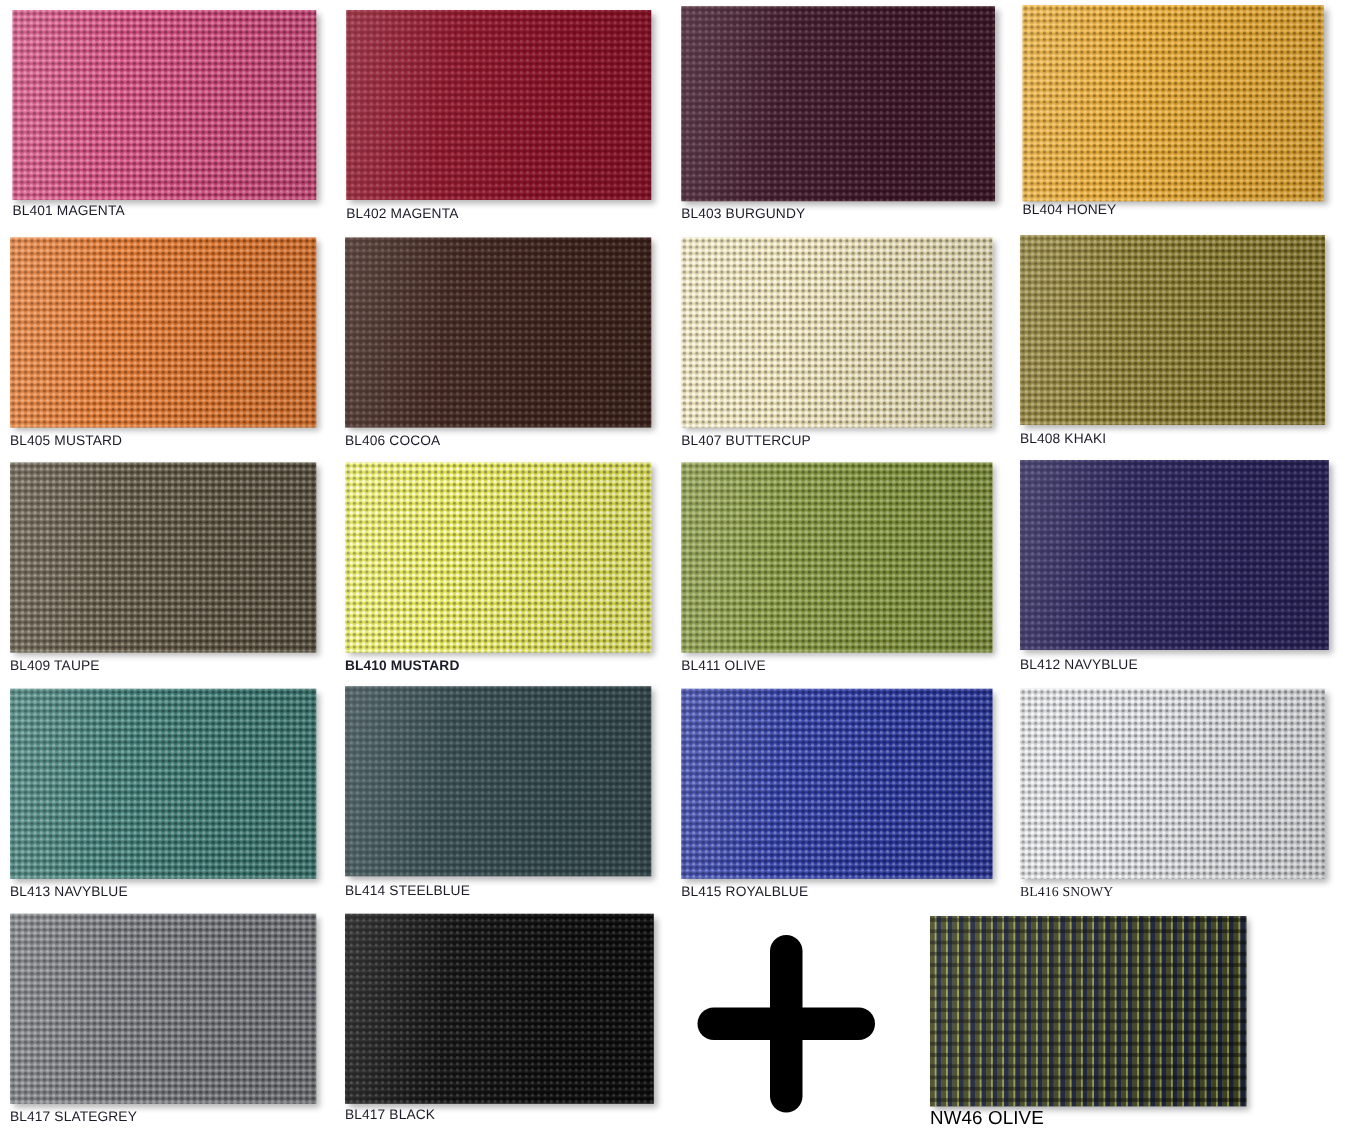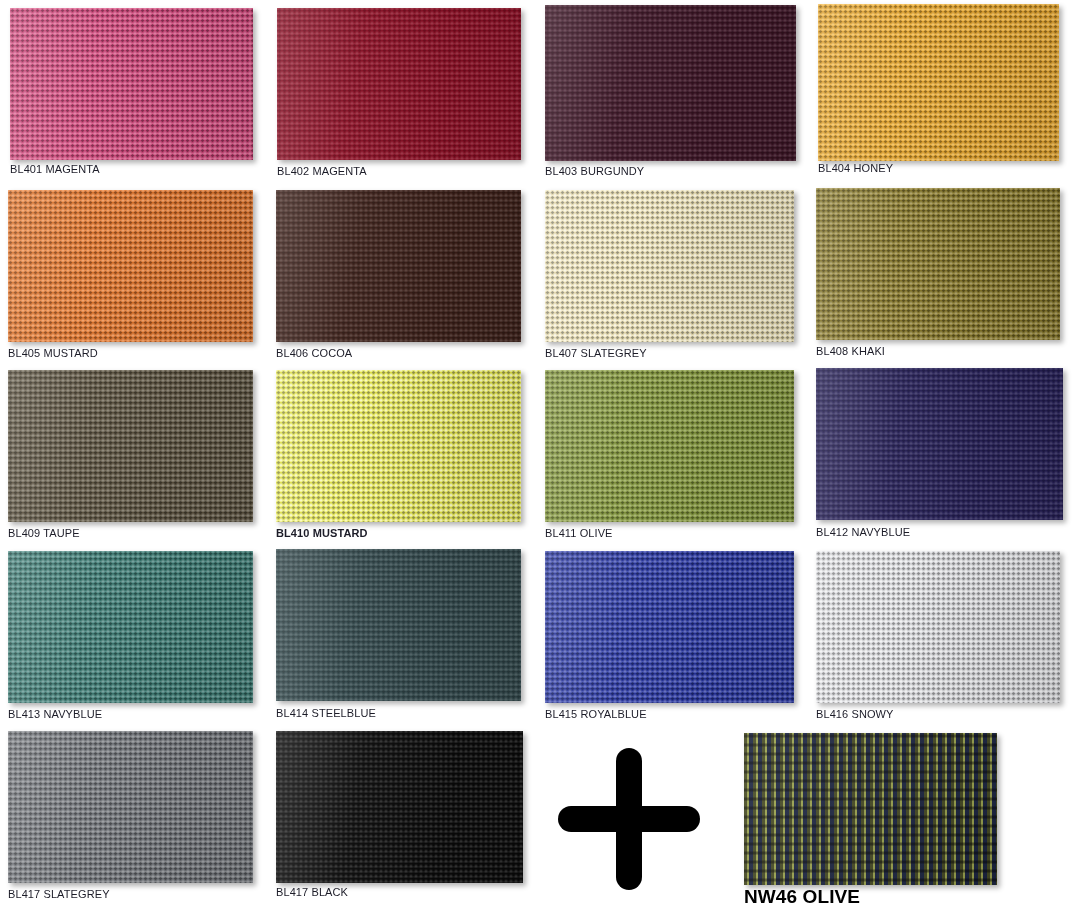--- a/index.html
+++ b/index.html
@@ -59,21 +59,21 @@
     background:linear-gradient(115deg, rgba(255,255,255,.10), rgba(0,0,0,.12));
   }
 
   .caption{
     position:absolute;
     font-size:11px;
     color:#1c1c28;
     white-space:nowrap;
     letter-spacing:.1px;
   }
-  .caption.strong{font-size:19px;font-weight:bold;color:#000;}
+  .caption.strong{font-size:15px;font-weight:normal;color:#000;}
 
   
   .plus{position:absolute;}
   .plus i{position:absolute;background:#000;display:block;}
   .plus .v{left:50%;top:0;width:26px;height:100%;margin-left:-13px;border-radius:13px;}
   .plus .h{top:50%;left:0;height:26px;width:100%;margin-top:-13px;border-radius:13px;}
 </style>
 </head>
 <body>
 
@@ -105,21 +105,21 @@
     <div class="caption" style="left: 8px; top: 347px; width: 245px;">BL405 MUSTARD</div>
     <div class="swatch dark" style="left: 276px; top: 190px; width: 245px; height: 152px; background: rgb(60, 32, 25);">
       <div class="weave"></div>
       <div class="sheen"></div>
     </div>
     <div class="caption" style="left: 276px; top: 347px; width: 245px;">BL406 COCOA</div>
     <div class="swatch light" style="left: 545px; top: 190px; width: 249px; height: 152px; background: rgb(238, 226, 176);">
       <div class="weave"></div>
       <div class="sheen"></div>
     </div>
-    <div class="caption" style="left: 545px; top: 347px; width: 249px;">BL407 SLATEGREY</div>
+    <div class="caption" style="left: 545px; top: 347px; width: 249px;">BL407 BUTTERCUP</div>
     <div class="swatch" style="left: 816px; top: 188px; width: 244px; height: 152px; background: rgb(139, 123, 42);">
       <div class="weave"></div>
       <div class="sheen"></div>
     </div>
     <div class="caption" style="left: 816px; top: 345px; width: 244px;">BL408 KHAKI</div>
     <div class="swatch" style="left: 8px; top: 370px; width: 245px; height: 152px; background: rgb(94, 85, 65);">
       <div class="weave"></div>
       <div class="sheen"></div>
     </div>
     <div class="caption" style="left: 8px; top: 527px; width: 245px;">BL409 TAUPE</div>
@@ -150,21 +150,21 @@
     <div class="caption" style="left: 276px; top: 707px; width: 245px;">BL414 STEELBLUE</div>
     <div class="swatch" style="left: 545px; top: 551px; width: 249px; height: 152px; background: rgb(41, 55, 166);">
       <div class="weave"></div>
       <div class="sheen"></div>
     </div>
     <div class="caption" style="left: 545px; top: 708px; width: 249px;">BL415 ROYALBLUE</div>
     <div class="swatch light" style="left: 816px; top: 551px; width: 244px; height: 152px; background: rgb(217, 218, 222);">
       <div class="weave"></div>
       <div class="sheen"></div>
     </div>
-    <div class="caption" style="left: 816px; top: 708px; width: 244px;">BL416 SNOWY</div>
+    <div class="caption" style="left: 816px; top: 708px; width: 244px; font-family: Liberation Serif, serif;">BL416 SNOWY</div>
     <div class="swatch" style="left: 8px; top: 731px; width: 245px; height: 152px; background: rgb(117, 120, 125);">
       <div class="weave"></div>
       <div class="sheen"></div>
     </div>
     <div class="caption" style="left: 8px; top: 888px; width: 245px;">BL417 SLATEGREY</div>
     <div class="swatch dark" style="left: 276px; top: 731px; width: 247px; height: 152px; background: rgb(11, 11, 11);">
       <div class="weave"></div>
       <div class="sheen"></div>
     </div>
     <div class="caption" style="left: 276px; top: 886px; width: 247px;">BL417 BLACK</div>

